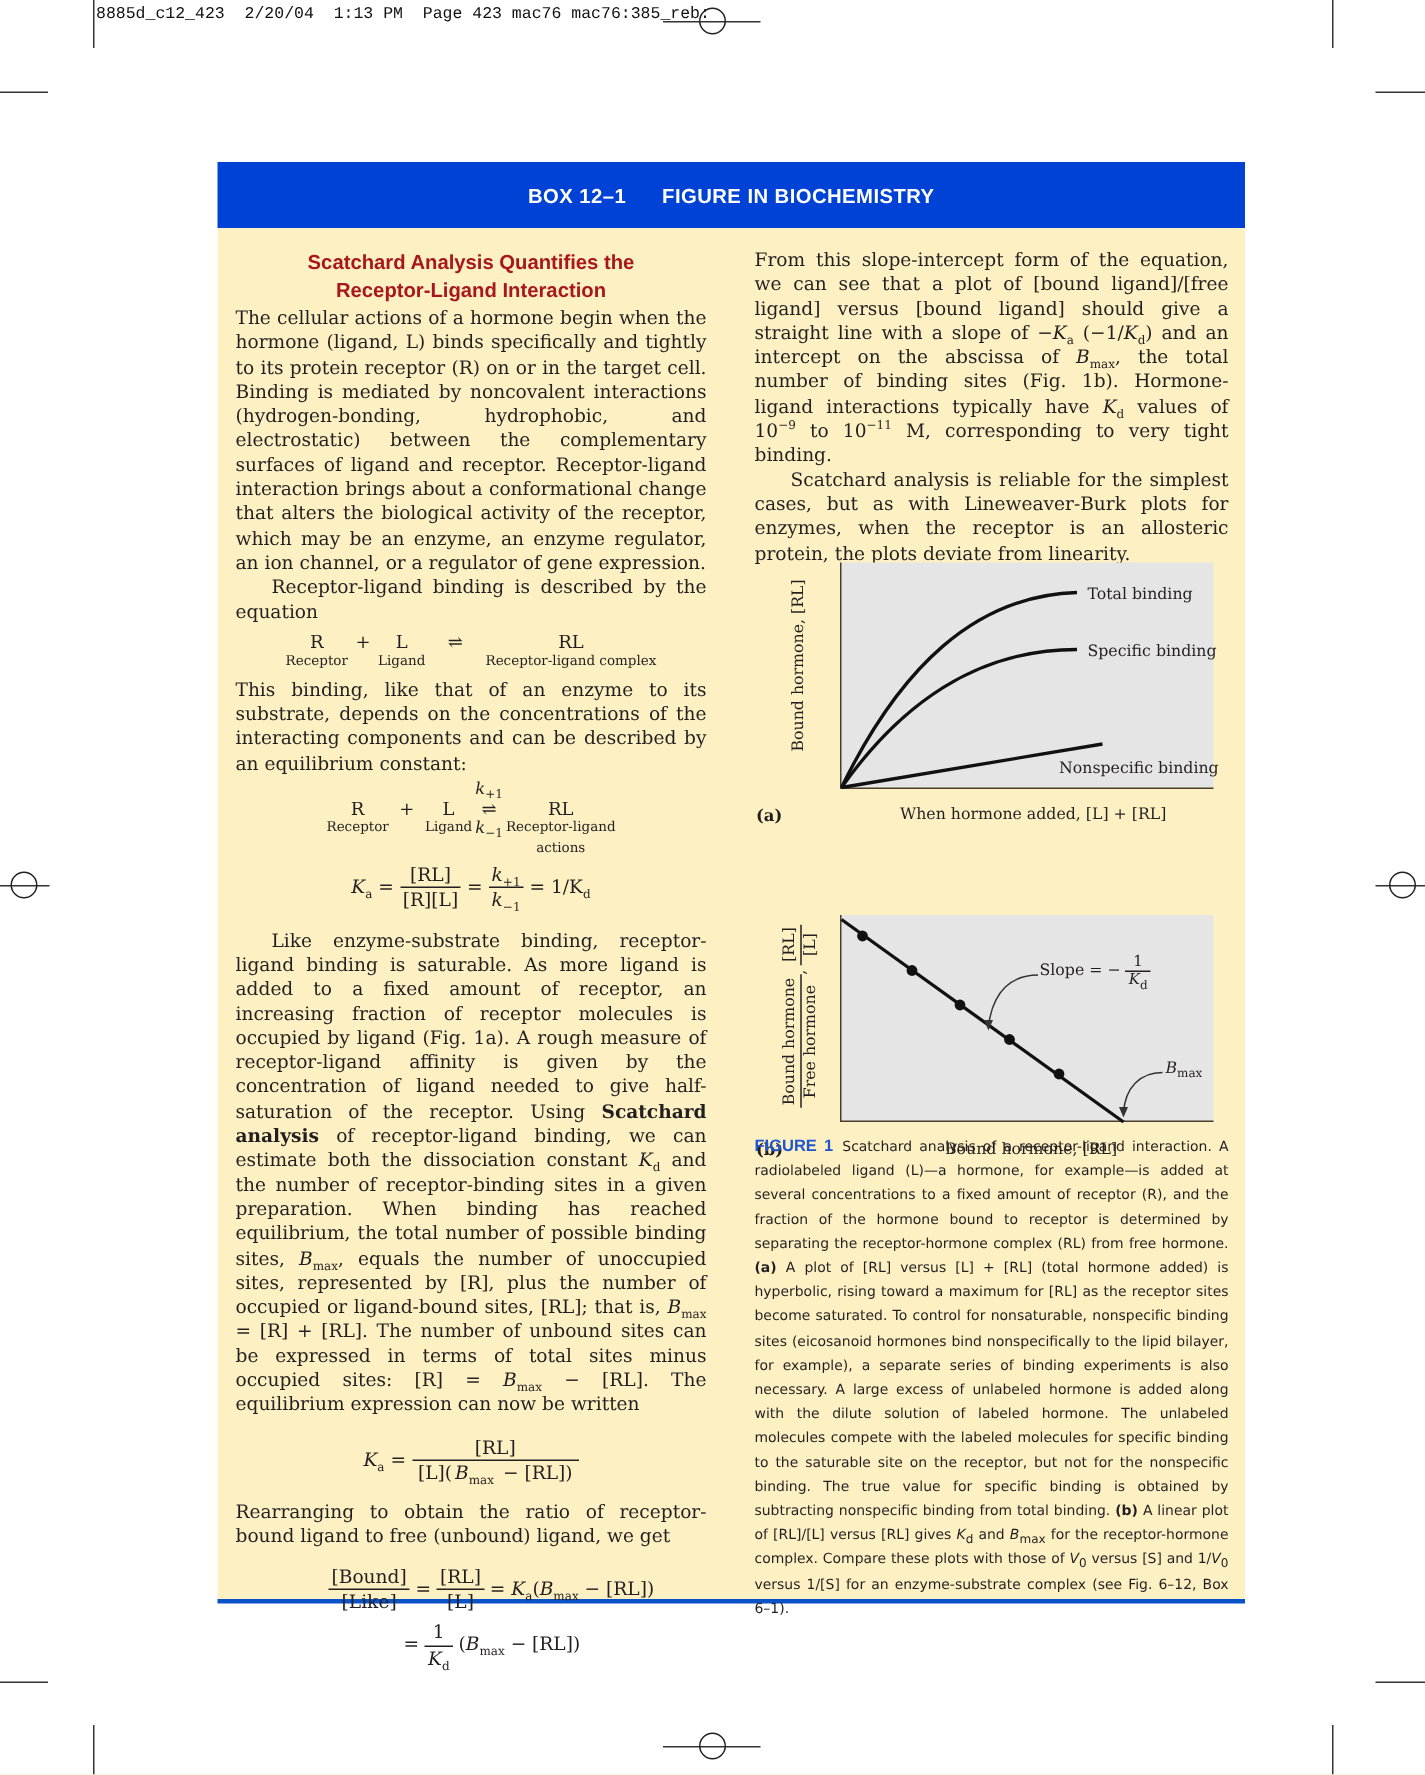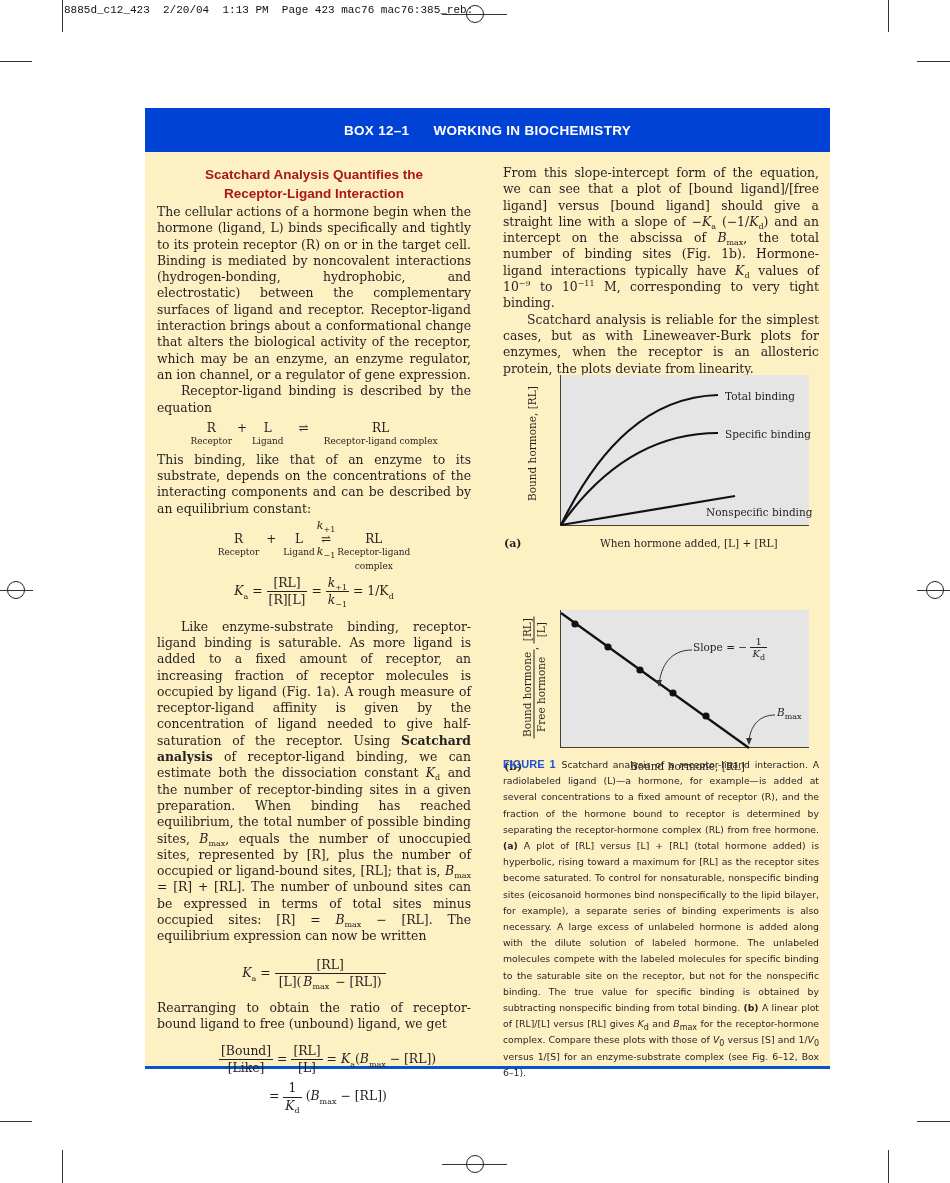--- a/index.html
+++ b/index.html
@@ -53,21 +53,21 @@
 <div class="reg" style="left:466px;top:1155px;"></div>
 <div class="crop" style="left:0;top:590px;width:33px;height:1px;"></div>
 <div class="reg" style="left:7px;top:581px;"></div>
 <div class="crop" style="left:917px;top:590px;width:33px;height:1px;"></div>
 <div class="reg" style="left:926px;top:581px;"></div>
 
 <div class="box"></div>
 <div class="banner">
   <span>BOX 12–1</span>
   <span class="sep"></span>
-  <span>WORKING IN BIOCHEMISTRY</span>
+  <span>FIGURE IN BIOCHEMISTRY</span>
 </div>
 <div class="bottom-rule"></div>
 
 <div class="col lcol">
   <div class="heading">
     <span>Scatchard Analysis Quantifies the</span><br>
     <span>Receptor-Ligand Interaction</span>
   </div>
   <p>The cellular actions of a hormone begin when the hormone (ligand, L) binds specifically and tightly to its protein receptor (R) on or in the target cell. Binding is mediated by noncovalent interactions (hydrogen-bonding, hydrophobic, and electrostatic) between the complementary surfaces of ligand and receptor. Receptor-ligand interaction brings about a conformational change that alters the biological activity of the receptor, which may be an enzyme, an enzyme regulator, an ion channel, or a regulator of gene expression.</p>
   <p class="ind">Receptor-ligand binding is described by the equation</p>
@@ -117,21 +117,21 @@
         <td></td>
         <td style="text-align:center;">Ligand</td>
         <td style="text-align:center;font-size:11px;"><i>k</i><sub>−1</sub></td>
         <td style="">Receptor-ligand</td>
       </tr>
       <tr class="eqsmall">
         <td></td>
             <td></td>
             <td></td>
             <td></td>
-        <td style="text-align:center;">complex</td>
+        <td style="text-align:center;">actions</td>
       </tr>
     </tbody>
       </table>
   </div>
 
   <div class="eq" style="margin:2px 0 10px 0;">
     <i>K</i><sub>a</sub> =
     <span class="frac"><span class="num">[RL]</span><span>[R][L]</span></span> =
     <span class="frac"><span class="num"><i>k</i><sub>+1</sub></span><span><i>k</i><sub>−1</sub></span></span>
     <span>= 1/K</span><sub>d</sub>

